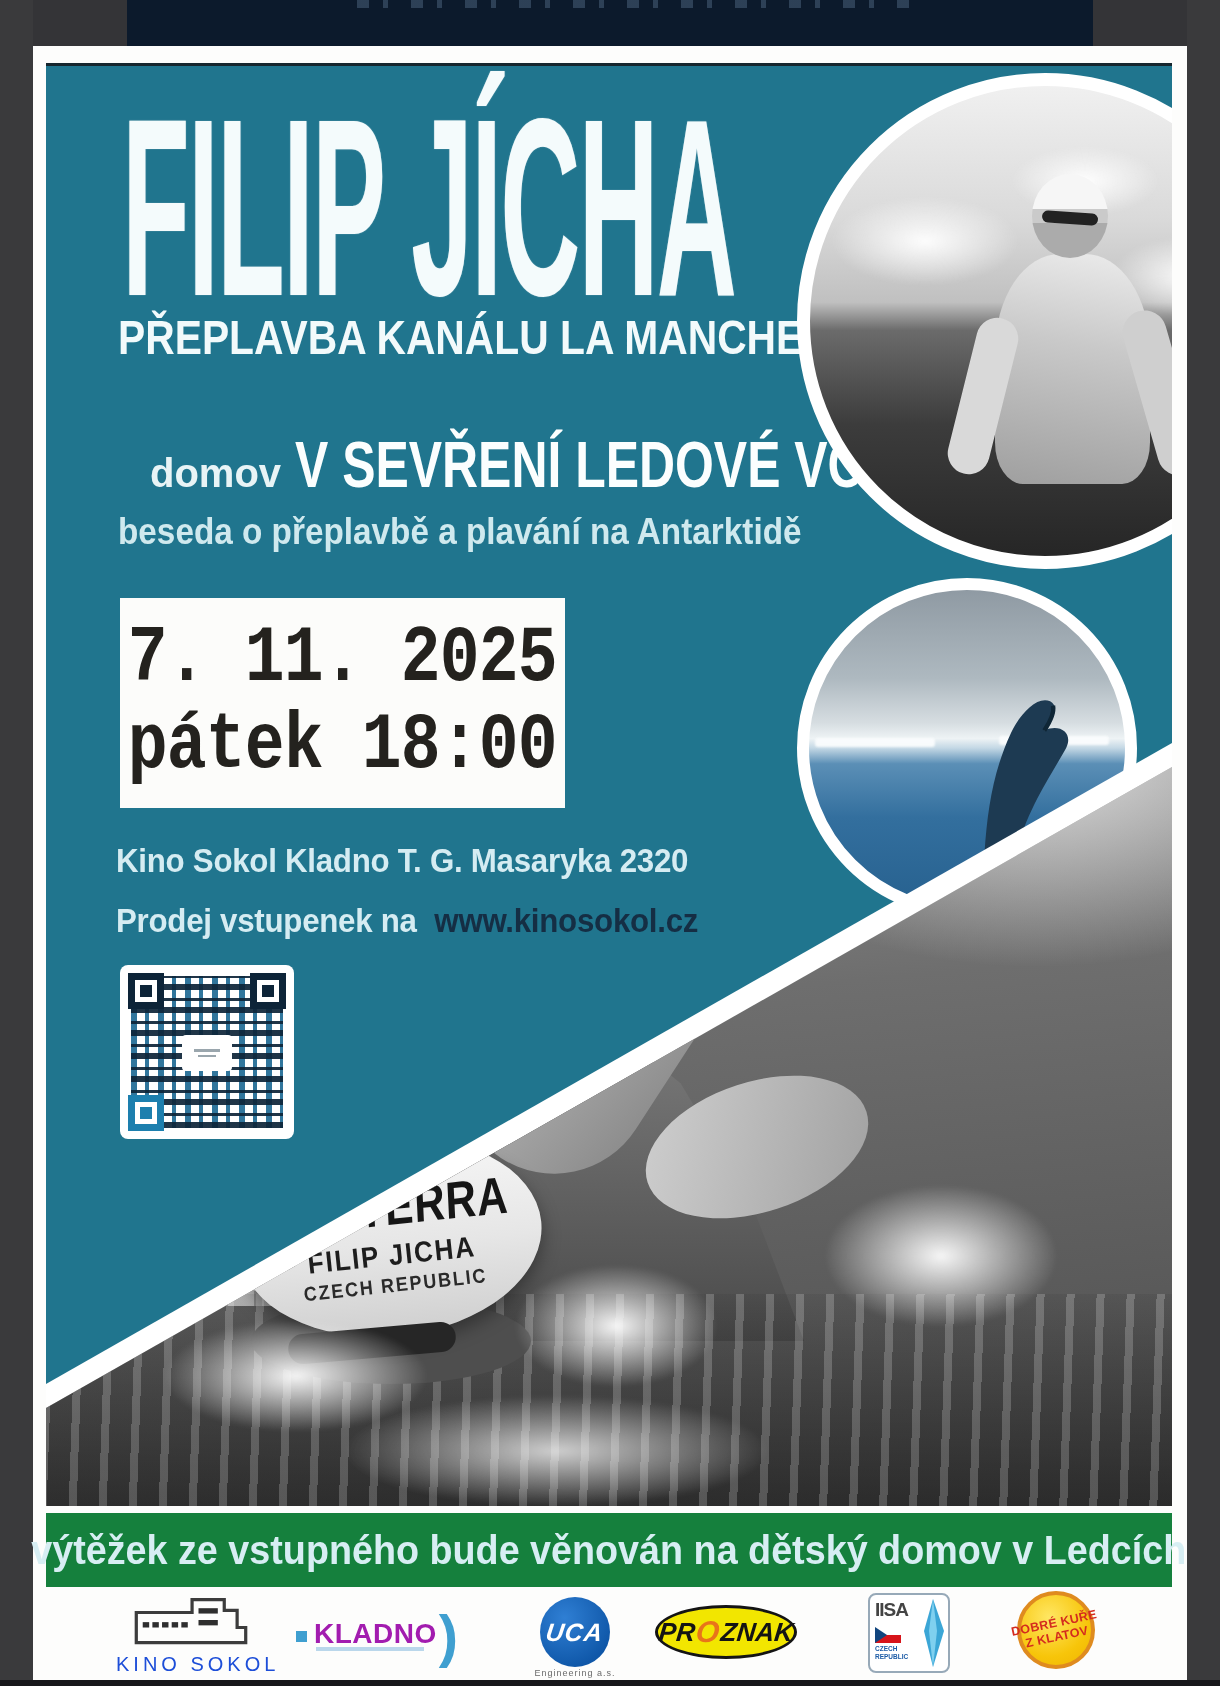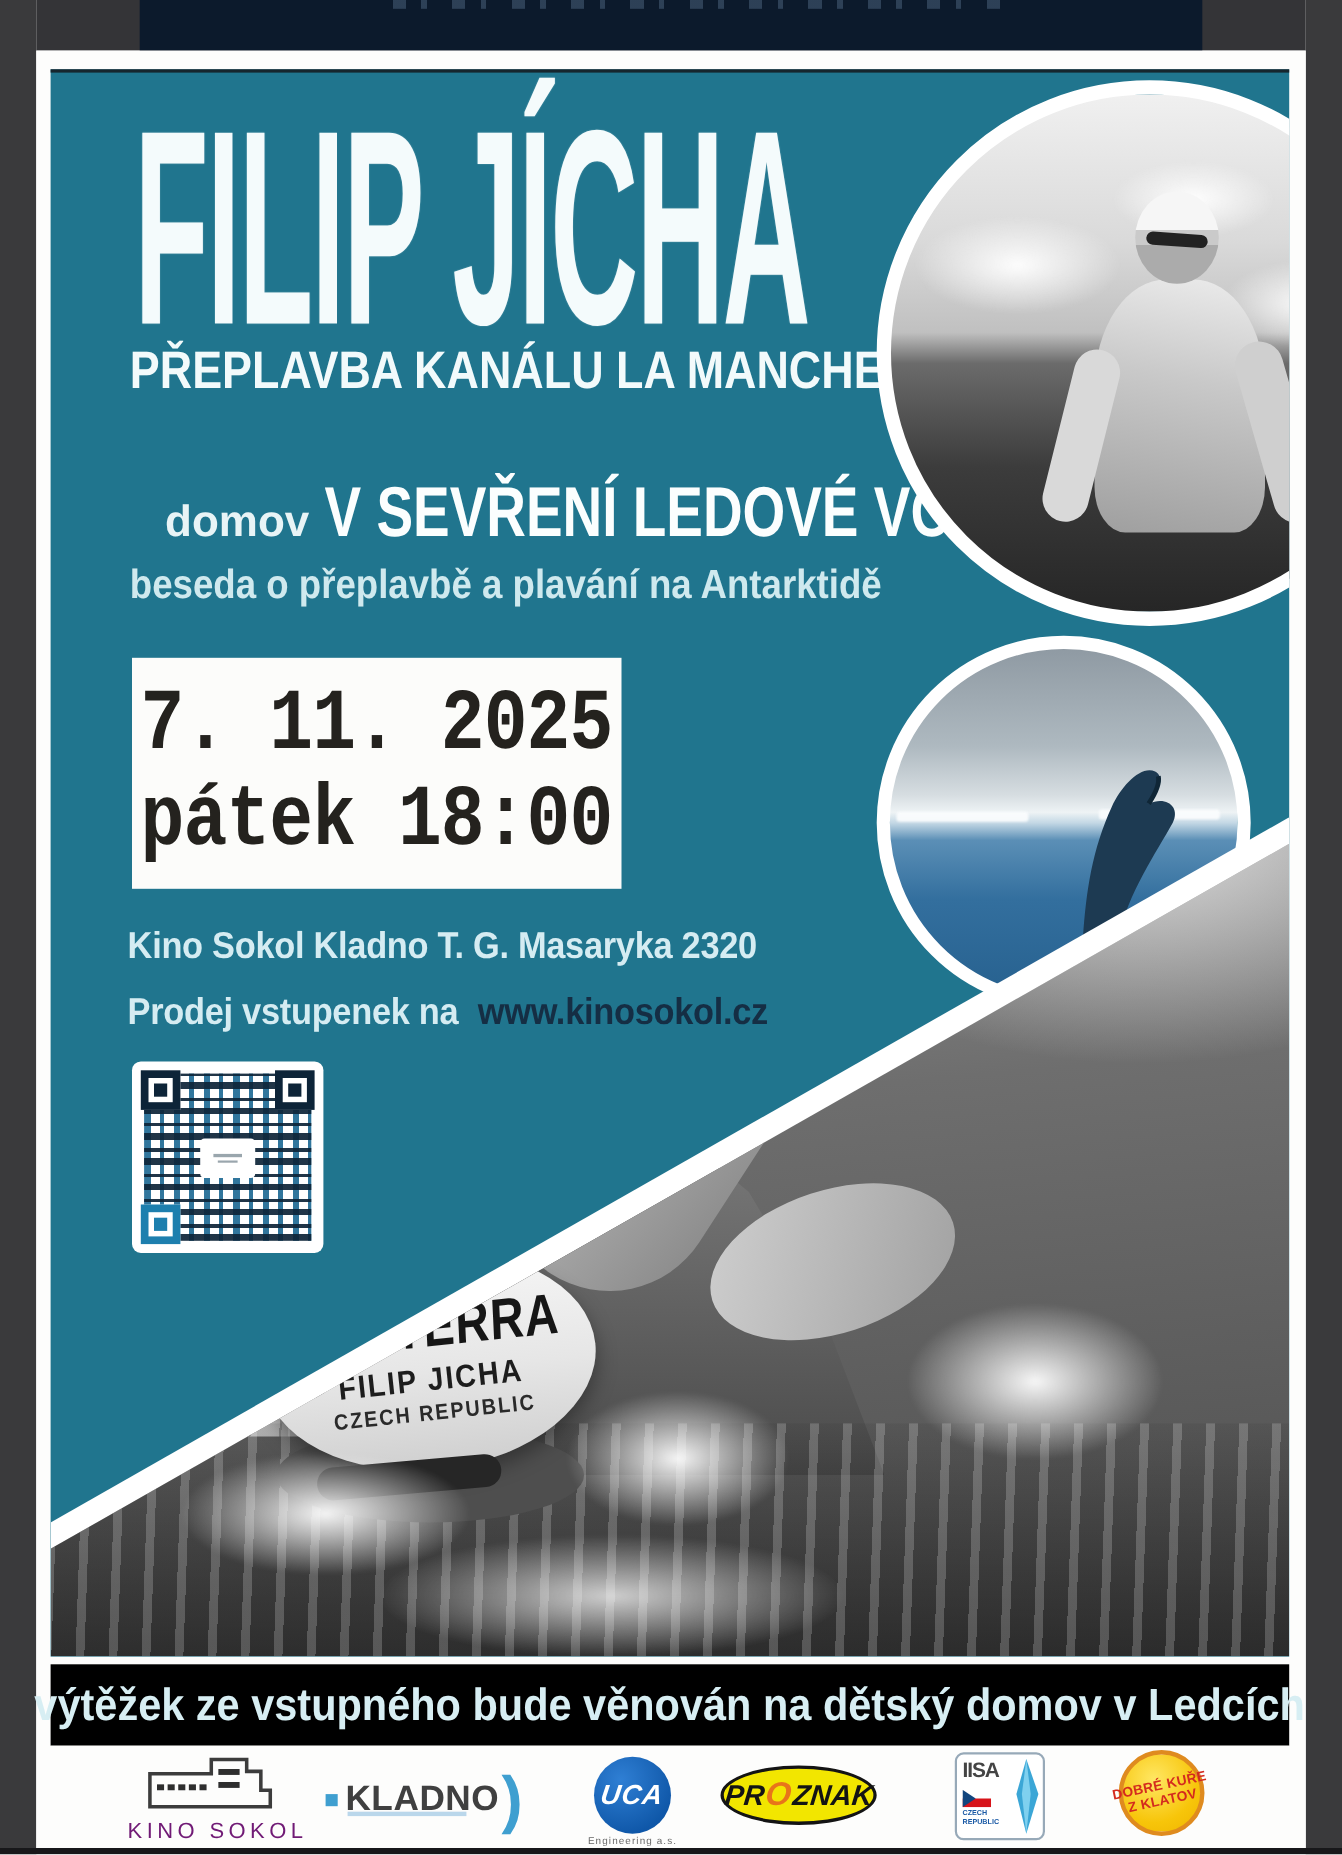--- a/index.html
+++ b/index.html
@@ -118,33 +118,33 @@
   .cap-name{color:#1d1d1d;font-weight:800;font-size:29px;letter-spacing:2px;transform:scaleX(.9);white-space:nowrap;}
   .cap-country{color:#2a2a2a;font-weight:700;font-size:20px;letter-spacing:2px;transform:scaleX(.9);white-space:nowrap;}
   .goggles{position:absolute;left:242px;top:1262px;width:168px;height:30px;background:#262626;border-radius:15px;transform:rotate(-5deg);}
   .splash{position:absolute;border-radius:50%;background:radial-gradient(rgba(255,255,255,.95),rgba(255,255,255,0) 72%);filter:blur(2px);}
   .sp1{left:120px;top:1255px;width:260px;height:110px;}
   .sp2{left:470px;top:1200px;width:200px;height:120px;}
   .sp3{left:780px;top:1120px;width:230px;height:140px;}
   .sp4{left:300px;top:1330px;width:420px;height:110px;opacity:.8;}
 
   
-  .charity{position:absolute;left:13px;top:1467px;width:1126px;height:74px;background:#000000;
+  .charity{position:absolute;left:13px;top:1467px;width:1126px;height:74px;background:#15803d;
       display:flex;align-items:center;justify-content:center;}
   .charity span{color:#d7eef3;font-size:41px;font-weight:700;white-space:nowrap;
       transform:scaleX(.92);transform-origin:50% 50%;}
 
   
   .sponsors{position:absolute;left:13px;top:1541px;width:1126px;height:93px;background:#fdfdfc;}
   .sponsor{position:absolute;}
   .kino{left:70px;top:8px;width:150px;text-align:center;}
-  .kino-label{margin-top:4px;color:#701a75;font-size:20px;letter-spacing:4px;font-weight:400;white-space:nowrap;}
+  .kino-label{margin-top:4px;color:#1d4ed8;font-size:20px;letter-spacing:4px;font-weight:400;white-space:nowrap;}
   .kladno{left:250px;top:24px;display:flex;align-items:center;}
   .kladno-sq{width:11px;height:11px;background:#3f9fd0;margin-right:7px;margin-top:4px;}
-  .kladno-word{color:#404040;font-weight:900;font-size:32px;letter-spacing:0.5px;}
+  .kladno-word{color:#a21caf;font-weight:900;font-size:28px;letter-spacing:0.5px;}
   .kladno-arc{color:#3f9fd0;font-weight:700;font-size:58px;line-height:0.8;margin-left:2px;transform:translateY(2px);}
   .kladno-sub{position:absolute;left:20px;top:36px;width:108px;height:4px;background:#a9cde6;opacity:.8;}
   .uca{left:474px;top:10px;width:110px;text-align:center;}
   .uca-circle{width:70px;height:70px;border-radius:50%;margin:0 auto;
       background:radial-gradient(circle at 35% 30%,#2f7fd4,#0f57a8 75%);
       display:flex;align-items:center;justify-content:center;}
   .uca-word{color:#fff;font-weight:900;font-style:italic;font-size:25px;letter-spacing:1px;transform:skewX(-8deg);}
   .uca-sub{margin-top:1px;color:#6a6a6a;font-size:9px;letter-spacing:1px;white-space:nowrap;}
   .proznak{left:609px;top:18px;width:142px;height:54px;background:#f2e600;border:3px solid #141414;border-radius:50%;
       box-sizing:border-box;display:flex;align-items:center;justify-content:center;}

